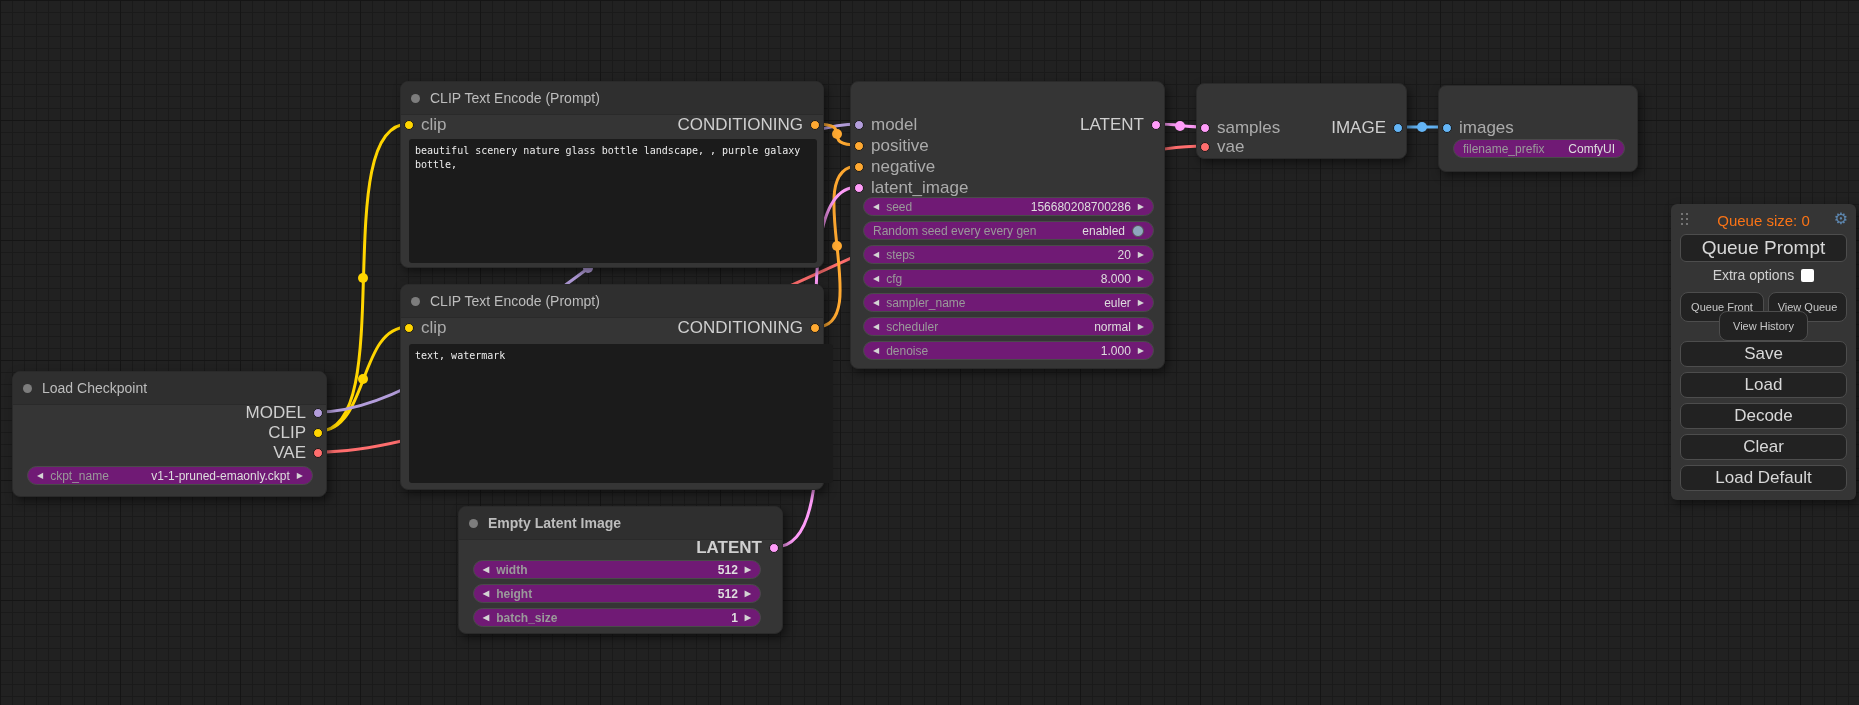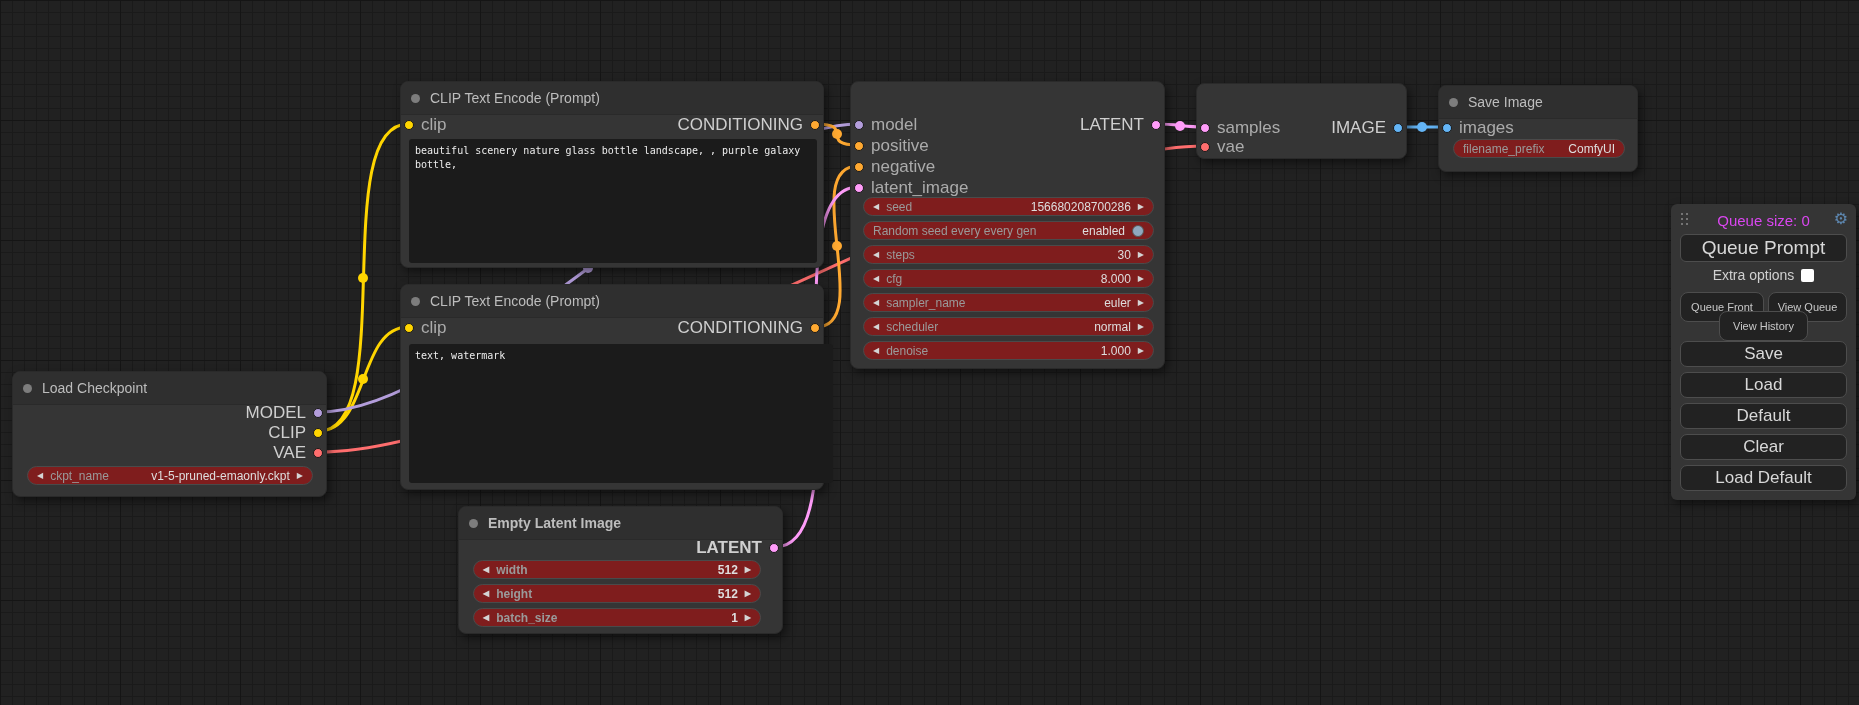--- a/index.html
+++ b/index.html
@@ -21,34 +21,34 @@
   .ntitle { height:27px; background:#2f2f2f; border-radius:7px 7px 0 0; display:flex;
             align-items:center; gap:10px; padding:16px 10px; border-bottom:1px solid #2a2a2a; }
   .tdot { width:9px; height:9px; border-radius:50%; background:#7d7d7d; flex:none; }
   .ttext { font-size:14px; color:#bdbdbd; white-space:nowrap; }
   .port { position:absolute; display:flex; align-items:center; gap:7px; height:14px; }
   .port.in  { left:3px; }
   .port.out { right:3px; flex-direction:row-reverse; }
   .pdot { width:10px; height:10px; border-radius:50%; border:1px solid #191919; flex:none; }
   .plabel { font-size:17px; color:#ababab; white-space:nowrap; }
   .port.out .plabel { color:#cfcfcf; }
-  .widget { position:absolute; height:19px; background:#7f1d1d; border:1px solid #4a4a4a;
+  .widget { position:absolute; height:19px; background:#701a75; border:1px solid #4a4a4a;
             border-radius:10px; display:flex; align-items:center; padding:0 9px; gap:7px;
             font-size:12px; color:#9a9a9a; }
   .wvalue { margin-left:auto; color:#dedede; white-space:nowrap; }
   .warr { font-size:8px; color:#d4d4d4; line-height:1; }
   .wtoggle { width:12px; height:12px; border-radius:50%; border:1px solid #555; flex:none; }
   .ta { position:absolute; background:#1b1b1b; border-radius:3px; color:#ececec;
         font-family:"DejaVu Sans Mono", monospace; font-size:10px; line-height:1.4;
         padding:5px 6px; white-space:pre-wrap; overflow:hidden; }
   
   .qp { position:absolute; left:1671px; top:204px; width:185px; height:296px; background:#353535;
         border-radius:6px; z-index:3; box-shadow:3px 4px 10px rgba(0,0,0,.5); }
   .qp-title { position:absolute; top:8px; left:0; width:100%; text-align:center;
-              font-size:15px; color:#d946ef; }
+              font-size:15px; color:#f97316; }
   .qp-handle { position:absolute; left:10px; top:9px; width:7px; height:12px; }
   .qp-handle i { position:absolute; width:2px; height:2px; background:#8a8a8a; border-radius:50%; }
   .gear { position:absolute; right:8px; top:5px; font-size:16px; color:#5d87b0; cursor:pointer; }
   .qbtn { position:absolute; background:#222; border:1px solid #4d4d4d; color:#d8d8d8;
           display:flex; align-items:center; justify-content:center; cursor:pointer; }
   .qbig { left:9px; width:167px; height:26px; border-radius:7px; font-size:17px; }
   .qpill { height:30px; border-radius:8px; font-size:11px; color:#c8c8c8; }
   .qprompt { left:9px; top:30px; width:167px; height:28px; border-radius:6px; font-size:19px; }
   .extra { position:absolute; top:63px; left:0; width:100%; display:flex; align-items:center;
            justify-content:center; gap:7px; font-size:14px; color:#d0d0d0; }
@@ -102,21 +102,21 @@
       <span class="pdot" style="background-color: rgb(255, 213, 0);"></span>
       <span class="plabel">CLIP</span>
     </div>
     <div class="port out" style="top:74px">
       <span class="pdot" style="background-color: rgb(255, 110, 110);"></span>
       <span class="plabel">VAE</span>
     </div>
     <div class="widget" style="left:14px; top:94px; width:286px;">
       <span class="warr">◀</span>
       <span>ckpt_name</span>
-      <span class="wvalue">v1-5-pruned-emaonly.ckpt</span>
+      <span class="wvalue">v1-1-pruned-emaonly.ckpt</span>
       <span class="warr">▶</span>
     </div>
   </div>
 
   <div class="node" style="left:400px; top:81px; width:424px; height:187px;">
     <div class="ntitle">
       <span class="tdot"></span>
       <span class="ttext">CLIP Text Encode (Prompt)</span>
     </div>
     <div class="port in" style="top:36px">
@@ -204,21 +204,21 @@
       <span class="warr">▶</span>
     </div>
     <div class="widget" style="left:12px; top:139px; width:291px;">
       <span>Random seed every every gen</span>
       <span class="wvalue">enabled</span>
       <span class="wtoggle" style="background-color: rgb(143, 168, 191);"></span>
     </div>
     <div class="widget" style="left:12px; top:163px; width:291px;">
       <span class="warr">◀</span>
       <span>steps</span>
-      <span class="wvalue">30</span>
+      <span class="wvalue">20</span>
       <span class="warr">▶</span>
     </div>
     <div class="widget" style="left:12px; top:187px; width:291px;">
       <span class="warr">◀</span>
       <span>cfg</span>
       <span class="wvalue">8.000</span>
       <span class="warr">▶</span>
     </div>
     <div class="widget" style="left:12px; top:211px; width:291px;">
       <span class="warr">◀</span>
@@ -249,24 +249,20 @@
       <span class="pdot" style="background-color: rgb(255, 110, 110);"></span>
       <span class="plabel">vae</span>
     </div>
     <div class="port out" style="top:37px">
       <span class="pdot" style="background-color: rgb(100, 181, 246);"></span>
       <span class="plabel">IMAGE</span>
     </div>
   </div>
 
   <div class="node" style="left:1438px; top:85px; width:200px; height:87px;">
-    <div class="ntitle">
-      <span class="tdot"></span>
-      <span class="ttext">Save Image</span>
-    </div>
     <div class="port in" style="top:35px">
       <span class="pdot" style="background-color: rgb(100, 181, 246);"></span>
       <span class="plabel">images</span>
     </div>
     <div class="widget" style="left:14px; top:53px; width:172px;">
       <span>filename_prefix</span>
       <span class="wvalue">ComfyUI</span>
     </div>
   </div>
 
@@ -288,18 +284,18 @@
       <span>Extra options</span>
       <span class="chk"></span>
     </div>
 
     <div class="qbtn qpill" style="left:9px; top:88px; width:84px;">Queue Front</div>
     <div class="qbtn qpill" style="left:97px; top:88px; width:79px;">View Queue</div>
     <div class="qbtn qpill" style="left:48px; top:107px; width:89px;">View History</div>
 
     <div class="qbtn qbig" style="top:137px">Save</div>
     <div class="qbtn qbig" style="top:168px">Load</div>
-    <div class="qbtn qbig" style="top:199px">Default</div>
+    <div class="qbtn qbig" style="top:199px">Decode</div>
     <div class="qbtn qbig" style="top:230px">Clear</div>
     <div class="qbtn qbig" style="top:261px">Load Default</div>
   </div>
 
 </div>
 
 </body></html>

